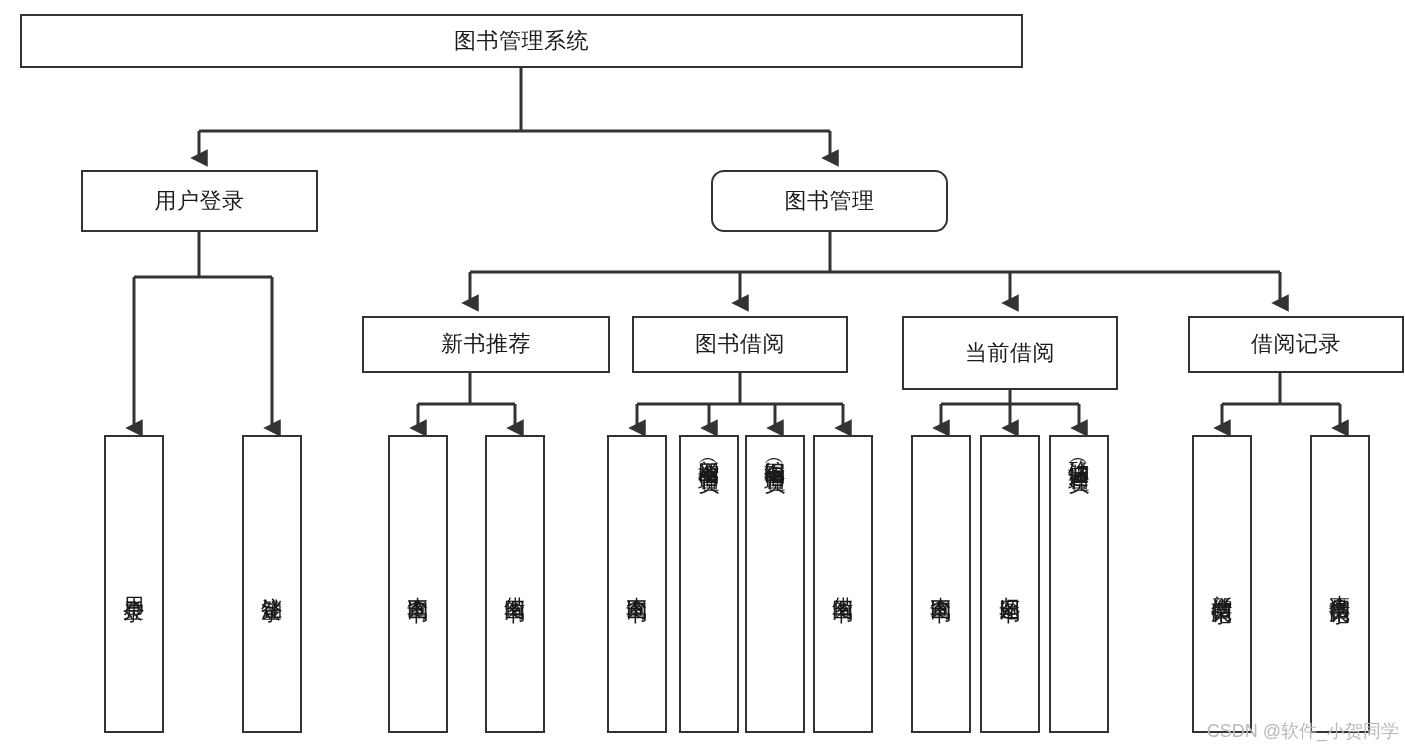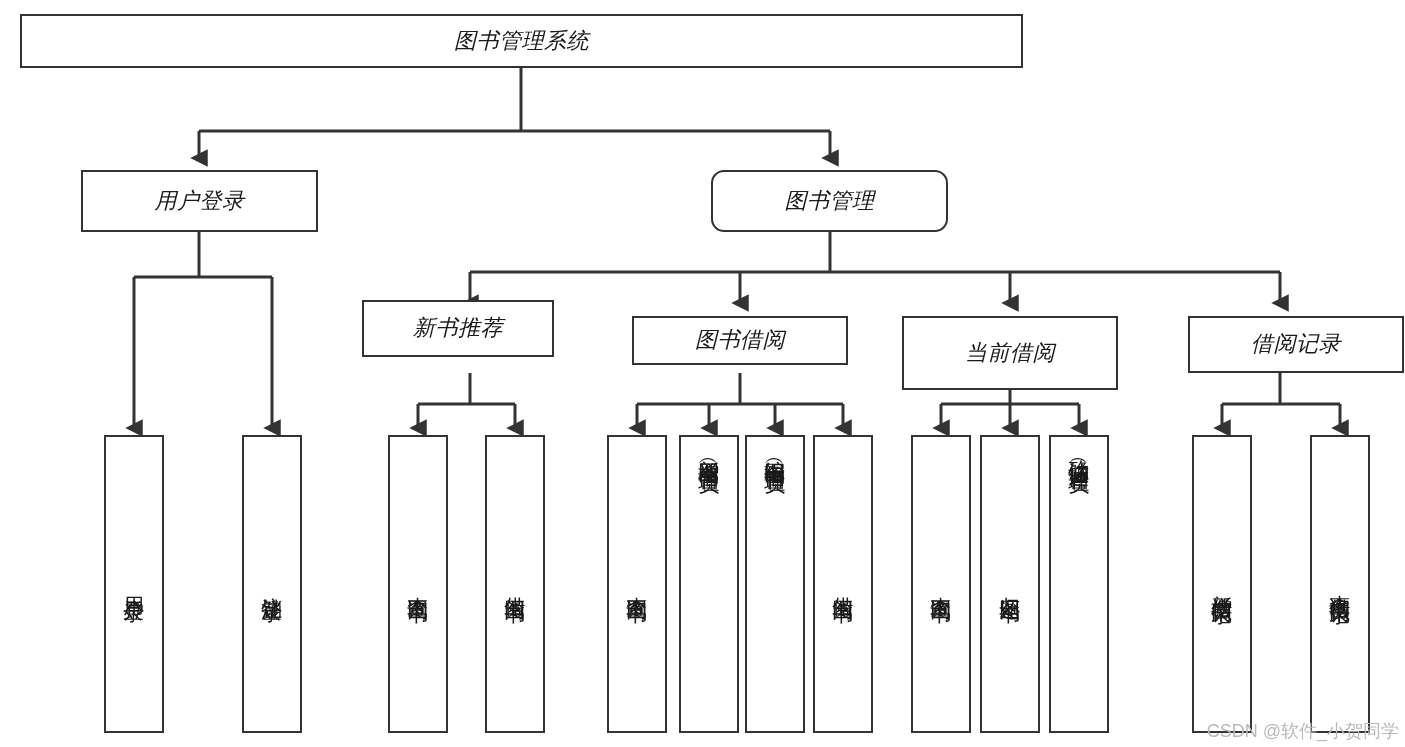--- a/index.html
+++ b/index.html
@@ -36,21 +36,20 @@
   }
   .node-label {
     color: #1a1a1a;
     line-height: 1.12;
     text-align: center;
     letter-spacing: 0.5px;
     white-space: nowrap;
   }
   .node.horiz .node-label {
     font-size: 22px;
-    font-style: italic;
   }
   .node.vert {
     align-items: flex-start;
     justify-content: center;
     padding-top: 6px;
   }
   .node.vert .node-label {
     writing-mode: vertical-rl;
     text-orientation: upright;
     font-size: 21px;
@@ -135,25 +134,25 @@
   </div>
 
   <div class="node horiz" style="left:81px; top:170px; width:237px; height:62px;">
     <span class="node-label">用户登录</span>
   </div>
 
   <div class="node horiz" style="left:711px; top:170px; width:237px; height:62px;border-radius:13px;">
     <span class="node-label">图书管理</span>
   </div>
 
-  <div class="node horiz" style="left:362px; top:300px; width:192px; height:57px;align-items:center;">
+  <div class="node horiz" style="left:362px; top:316px; width:248px; height:57px;align-items:center;">
     <span class="node-label">新书推荐</span>
   </div>
 
-  <div class="node horiz" style="left:632px; top:316px; width:216px; height:49px;">
+  <div class="node horiz" style="left:632px; top:316px; width:216px; height:57px;">
     <span class="node-label">图书借阅</span>
   </div>
 
   <div class="node horiz" style="left:902px; top:316px; width:216px; height:74px;">
     <span class="node-label">当前借阅</span>
   </div>
 
   <div class="node horiz" style="left:1172px; top:316px; width:216px; height:57px;margin-left:16px;">
     <span class="node-label">借阅记录</span>
   </div>

